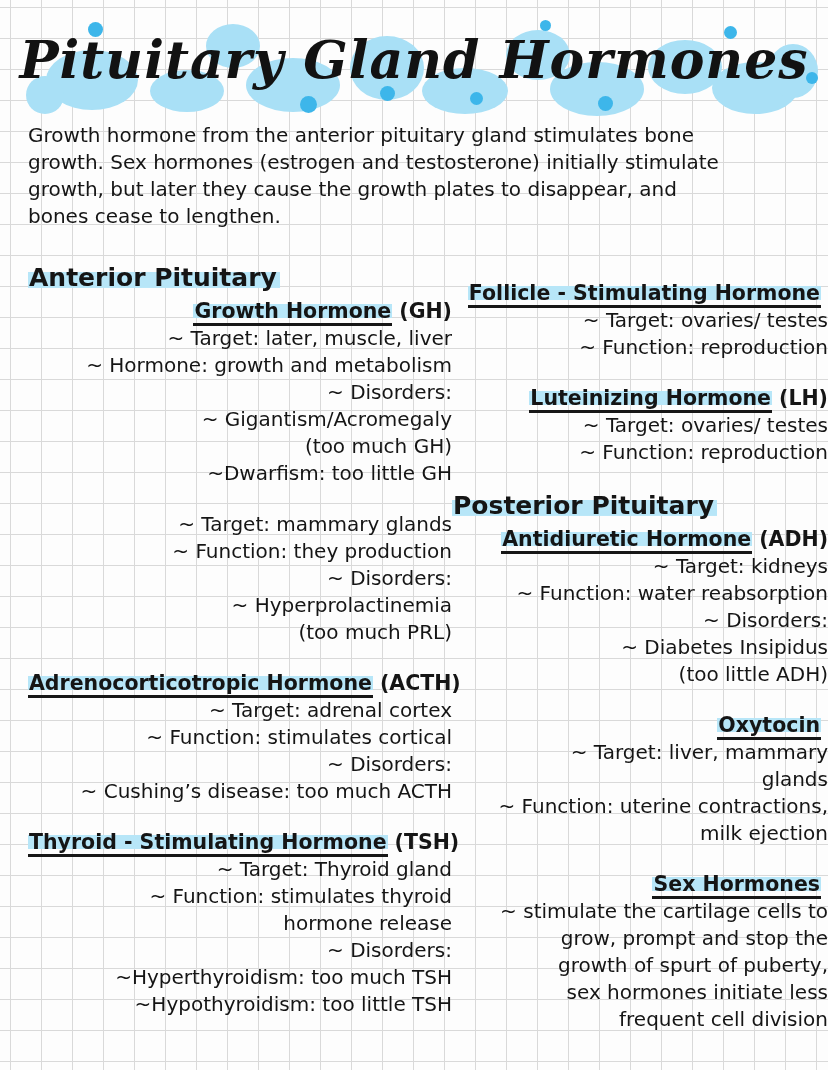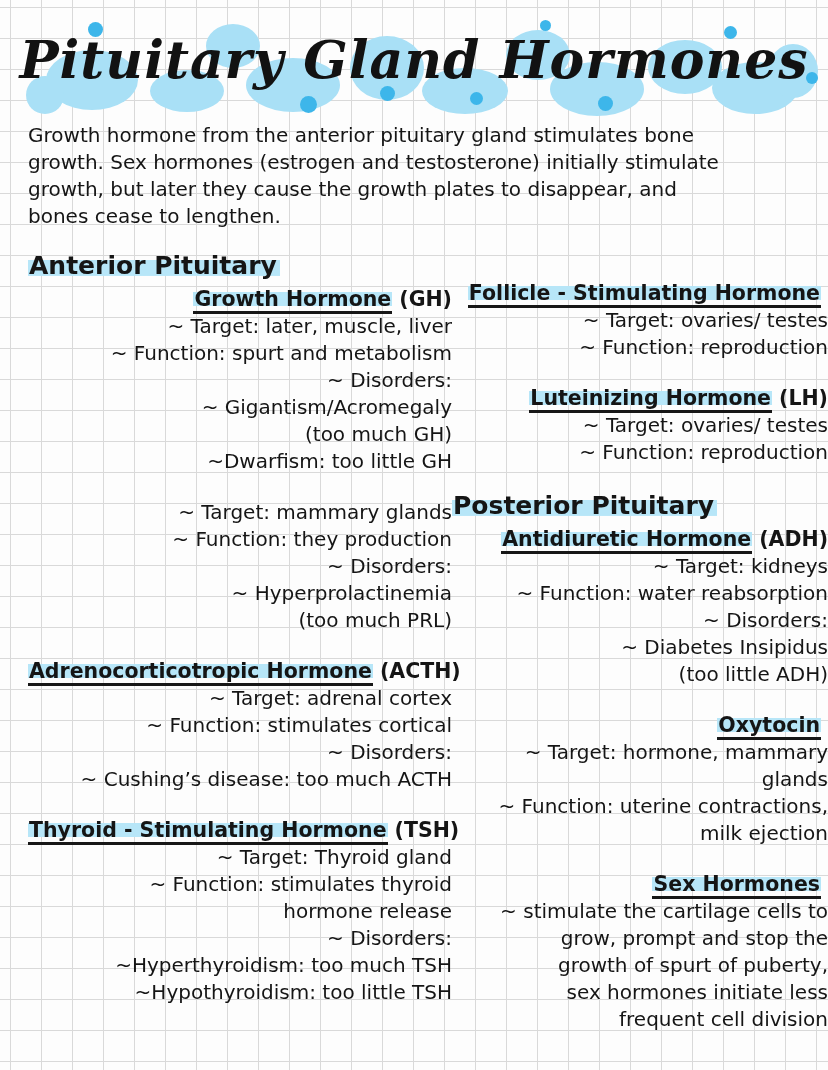--- a/index.html
+++ b/index.html
@@ -24,21 +24,21 @@
     font-size:52px; letter-spacing:1px; line-height:96px; color:#121212;
     white-space:nowrap;
   }
   
   .intro { margin:14px 0 0 28px; }
   .intro .line { font-size:20px; line-height:27px; white-space:nowrap; }
   
   .columns { display:flex; margin:16px 0 0 28px; }
   .col-left  { width:424px; flex:none; }
   .col-right { width:376px; flex:none; }
-  h2.colhead { font-size:25px; line-height:32px; margin:4px 0 4px 0; font-weight:bold; white-space:nowrap; }
+  h2.colhead { font-size:25px; line-height:32px; margin:16px 0 4px 0; font-weight:bold; white-space:nowrap; }
   .hl-band {
     background-image:linear-gradient(#b7e6f8,#b7e6f8);
     background-repeat:no-repeat; background-size:100% 55%; background-position:0 72%;
     padding:0 3px 0 1px;
   }
   .hsec { margin-bottom:24px;text-align:right; }
   .col-right .hsec-first { margin-top:34px; }
   .hname-line { font-size:20.5px; line-height:27px; font-weight:bold; white-space:nowrap; }
   .hname {
     background-image:linear-gradient(#b7e6f8,#b7e6f8);
@@ -87,21 +87,21 @@
   </div>
 
   <div class="columns">
 
     <div class="col col-left">
       <h2 class="colhead"><span class="hl-band">Anterior Pituitary</span></h2>
 
       <section class="hsec">
         <div class="hname-line"><span class="hname">Growth Hormone</span><span class="habbr">(GH)</span></div>
         <div class="line">~ Target: later, muscle, liver</div>
-        <div class="line">~ Function: spurt and metabolism</div>
+        <div class="line">~ Hormone: growth and metabolism</div>
         <div class="line">~ Disorders:</div>
         <div class="line ind1">~ Gigantism/Acromegaly</div>
         <div class="line ind2">(too much GH)</div>
         <div class="line ind1">~Dwarfism: too little GH</div>
       </section>
 
       <section class="hsec">
         <div class="line">~ Target: mammary glands</div>
         <div class="line">~ Function: they production</div>
         <div class="line">~ Disorders:</div>
@@ -148,21 +148,21 @@
         <div class="hname-line"><span class="hname">Antidiuretic Hormone</span><span class="habbr">(ADH)</span></div>
         <div class="line">~ Target: kidneys</div>
         <div class="line">~ Function: water reabsorption</div>
         <div class="line">~ Disorders:</div>
         <div class="line ind1">~ Diabetes Insipidus</div>
         <div class="line ind2">(too little ADH)</div>
       </section>
 
       <section class="hsec">
         <div class="hname-line"><span class="hname">Oxytocin</span><span class="habbr"></span></div>
-        <div class="line">~ Target: hormone, mammary</div>
+        <div class="line">~ Target: liver, mammary</div>
         <div class="line ind1">glands</div>
         <div class="line">~ Function: uterine contractions,</div>
         <div class="line ind1">milk ejection</div>
       </section>
 
       <section class="hsec">
         <div class="hname-line"><span class="hname">Sex Hormones</span><span class="habbr"></span></div>
         <div class="line">~ stimulate the cartilage cells to</div>
         <div class="line">grow, prompt and stop the</div>
         <div class="line">growth of spurt of puberty,</div>

